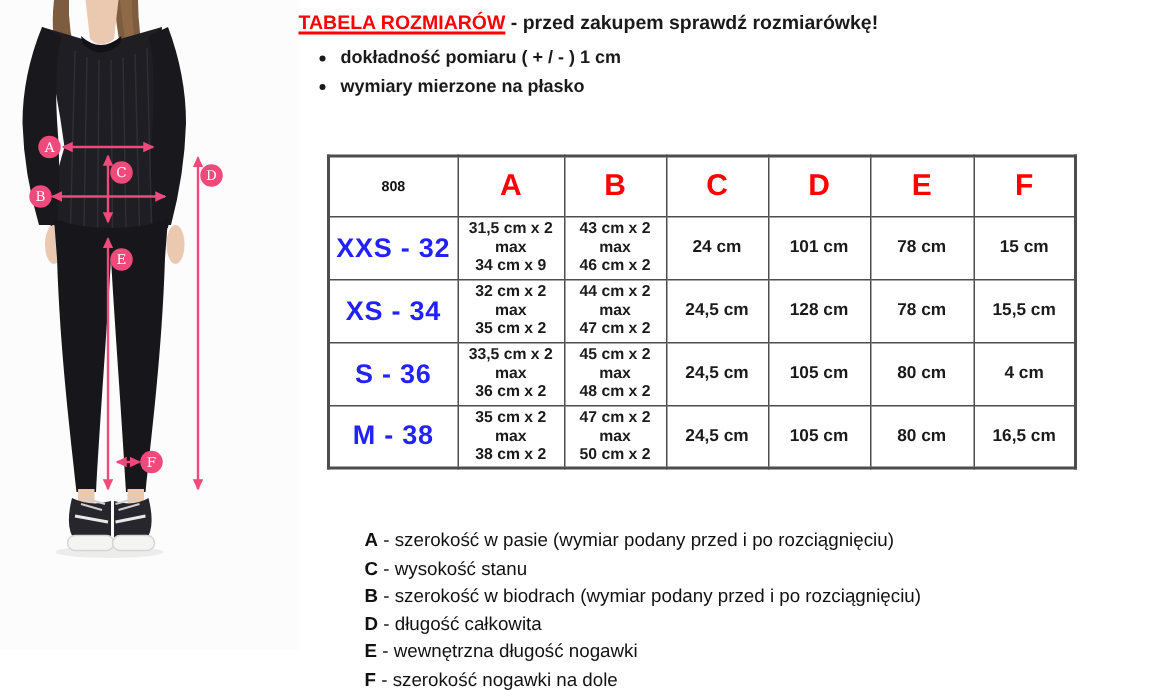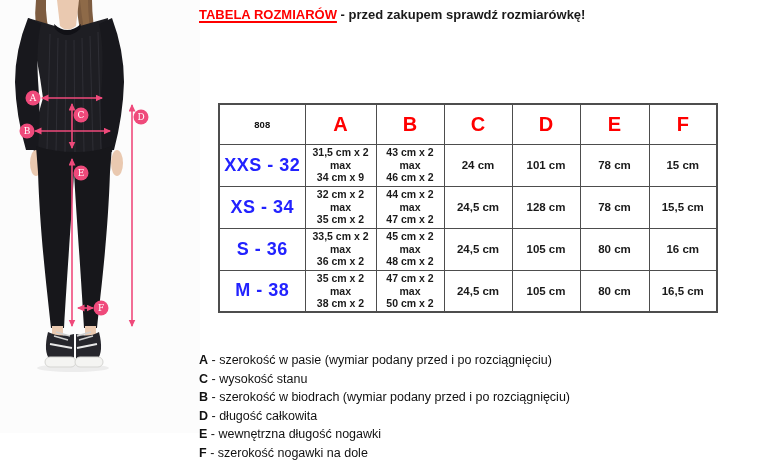--- a/index.html
+++ b/index.html
@@ -32,21 +32,21 @@
   .size-table thead tr { height:40px; }
   .size-table tbody tr { height:42px; }
   .model-cell { font-size:9.5px; font-weight:bold; color:#111; }
   .col-head  { font-size:20px; font-weight:bold; color:#ff0000; }
   .size-cell { font-size:18px; font-weight:bold; color:#2222ff; letter-spacing:0.5px; }
   .dim-cell span { display:block; font-size:10.5px; font-weight:bold; line-height:12.5px; }
   .val-cell { font-size:11.5px; font-weight:bold; }
 
   
   .legend { position:absolute; left:199px; top:351px; }
-  .legend-line { font-size:12.5px; line-height:18.6px; color:#111; }
+  .legend-line { font-size:12.5px; line-height:18.6px; color:#111;margin-left:44px; }
   .legend-letter { font-weight:bold; }
 </style>
 </head>
 <body>
 
 <div class="page">
 
   <svg class="figure" width="200" height="433" viewBox="0 0 200 433">
     <defs>
       <marker id="ah" markerWidth="9" markerHeight="8" refX="6.5" refY="3.5" orient="auto-start-reverse" markerUnits="userSpaceOnUse">
@@ -135,20 +135,24 @@
         <circle cx="101" cy="308" r="7.5" fill="#ef4a7b"></circle>
         <text x="101" y="311.2">F</text>
       </g>
     </g>
   </svg>
 
   <div class="headerblock">
     <div class="title-line">
       <span class="title-red">TABELA ROZMIARÓW</span><span> - przed zakupem sprawdź rozmiarówkę!</span>
     </div>
+    <ul class="bullets">
+      <li>dokładność pomiaru ( + / - ) 1 cm</li>
+      <li>wymiary mierzone na płasko</li>
+    </ul>
   </div>
 
   <table class="size-table">
     <colgroup>
       <col style="width:86px">
         <col style="width:71px">
         <col style="width:68px">
       <col style="width:68px">
         <col style="width:68px">
         <col style="width:69px">
@@ -208,21 +212,21 @@
             <span>36 cm x 2</span>
         </td>
         <td class="dim-cell">
           <span>45 cm x 2</span>
             <span>max</span>
             <span>48 cm x 2</span>
         </td>
         <td class="val-cell">24,5 cm</td>
         <td class="val-cell">105 cm</td>
         <td class="val-cell">80 cm</td>
-        <td class="val-cell">16 cm</td>
+        <td class="val-cell">4 cm</td>
       </tr>
       <tr>
         <td class="size-cell">M - 38</td>
         <td class="dim-cell">
           <span>35 cm x 2</span>
             <span>max</span>
             <span>38 cm x 2</span>
         </td>
         <td class="dim-cell">
           <span>47 cm x 2</span>

